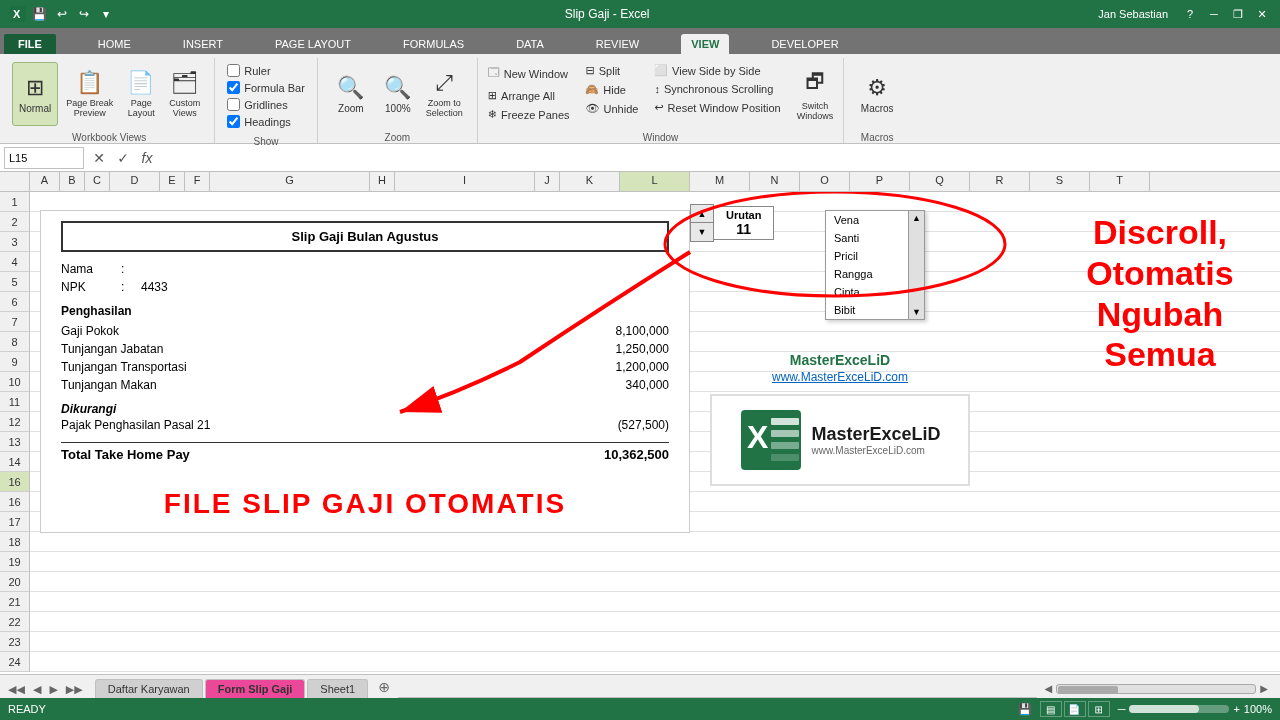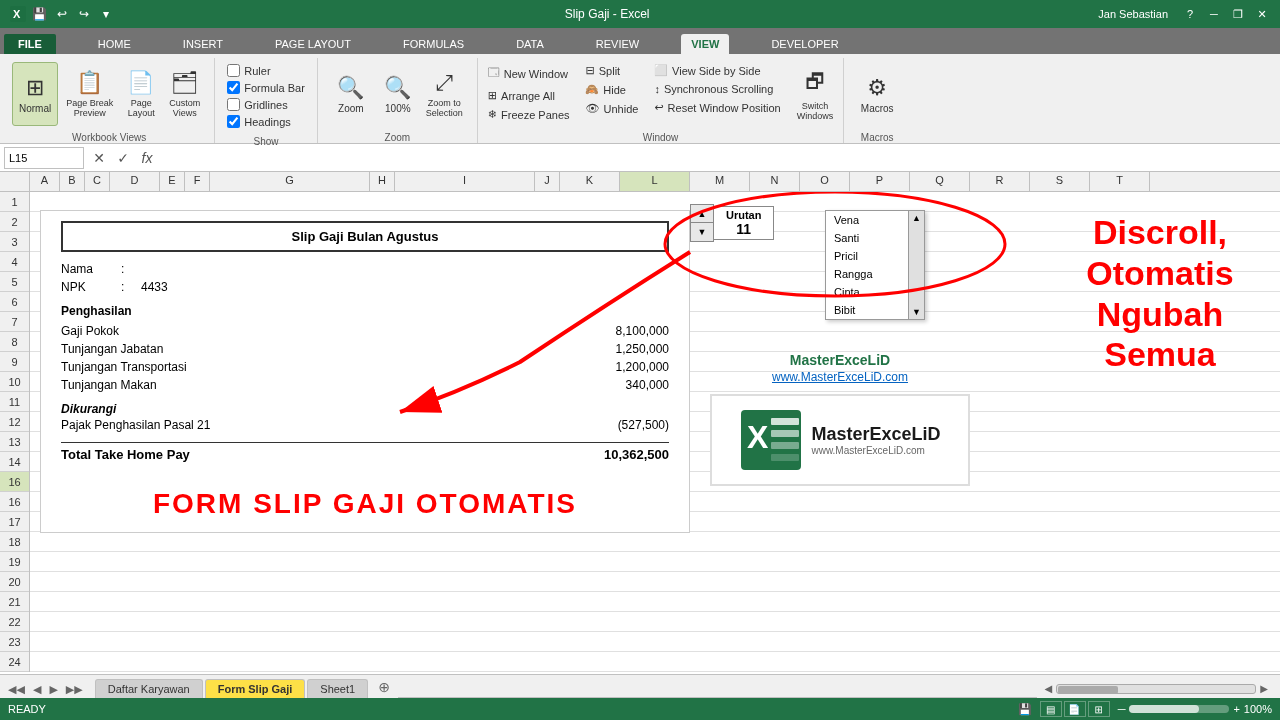--- a/index.html
+++ b/index.html
@@ -282,21 +282,21 @@
       font-size: 11px;
       cursor: pointer;
       border: 1px solid #c0c0c0;
       border-bottom: none;
       background: #d0d0d0;
       margin-right: 2px;
       border-radius: 3px 3px 0 0;
       color: #333;
       margin-top: 46px;
     }
-    .sheet-tab.active { background: #fde047; color: #333; font-weight: bold; }
+    .sheet-tab.active { background: #ec4899; color: #333; font-weight: bold; }
     .sheet-tab-add { padding: 3px 8px; font-size: 14px; cursor: pointer; color: #666; }
 
     .main-area {
       height: calc(720px - 28px - 26px - 90px - 28px - 24px - 22px);
       position: relative;
       overflow: hidden;
     }
 
     
     .col-header-row {
@@ -580,21 +580,21 @@
               <span class="slip-item-amount">(527,500)</span>
             </div>
           </div>
 
           <div class="slip-total-row">
             <span>Total Take Home Pay</span>
             <span>10,362,500</span>
           </div>
         </div>
 
-        <div class="form-slip-text">FORM SLIP GAJI OTOMATIS</div>
+        <div class="form-slip-text">FILE SLIP GAJI OTOMATIS</div>
       </div>
 
       <div style="position:absolute; top:12px; left:660px; display:flex; flex-direction:column; align-items:center; gap:4px;">
         <div style="display:flex; align-items:center; gap:0;">
           <div style="display:flex; flex-direction:column; border:1px solid #888; background:#e8e8e8;">
             <button style="width:22px; height:18px; background:#e8e8e8; border:none; cursor:pointer; display:flex; align-items:center; justify-content:center; font-size:9px; border-bottom:1px solid #888;">▲</button>
             <button style="width:22px; height:18px; background:#e8e8e8; border:none; cursor:pointer; display:flex; align-items:center; justify-content:center; font-size:9px;">▼</button>
           </div>
           <div style="border:1px solid #888; background:white; padding:2px 12px; font-size:13px; font-weight:bold; border-left:none; min-width:60px; text-align:center;">
             <div style="font-size:11px; font-weight:bold;">Urutan</div>

